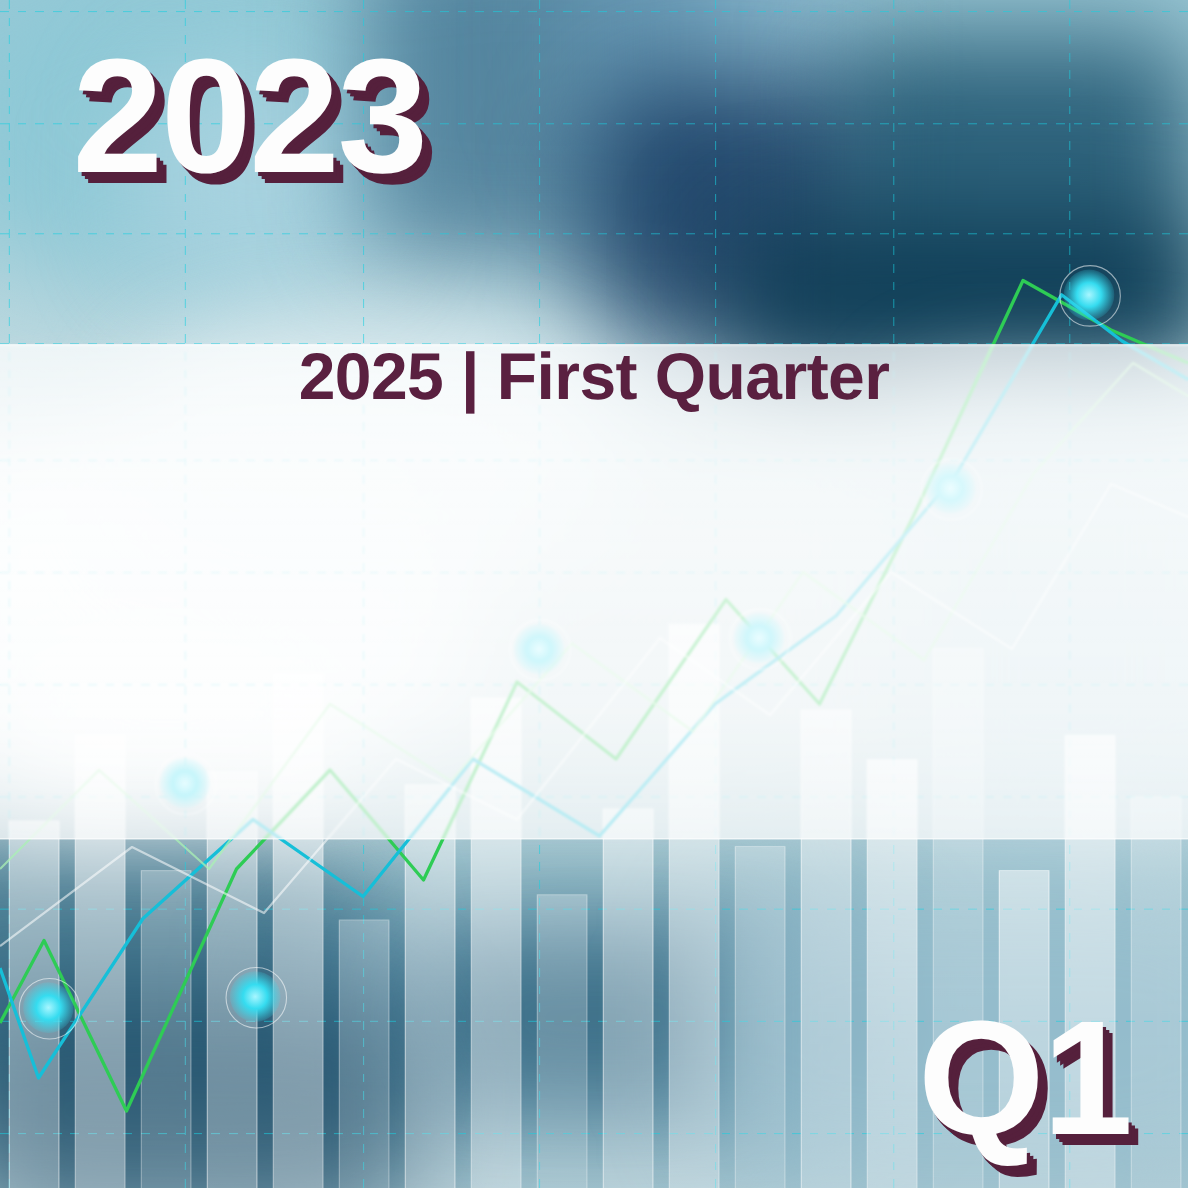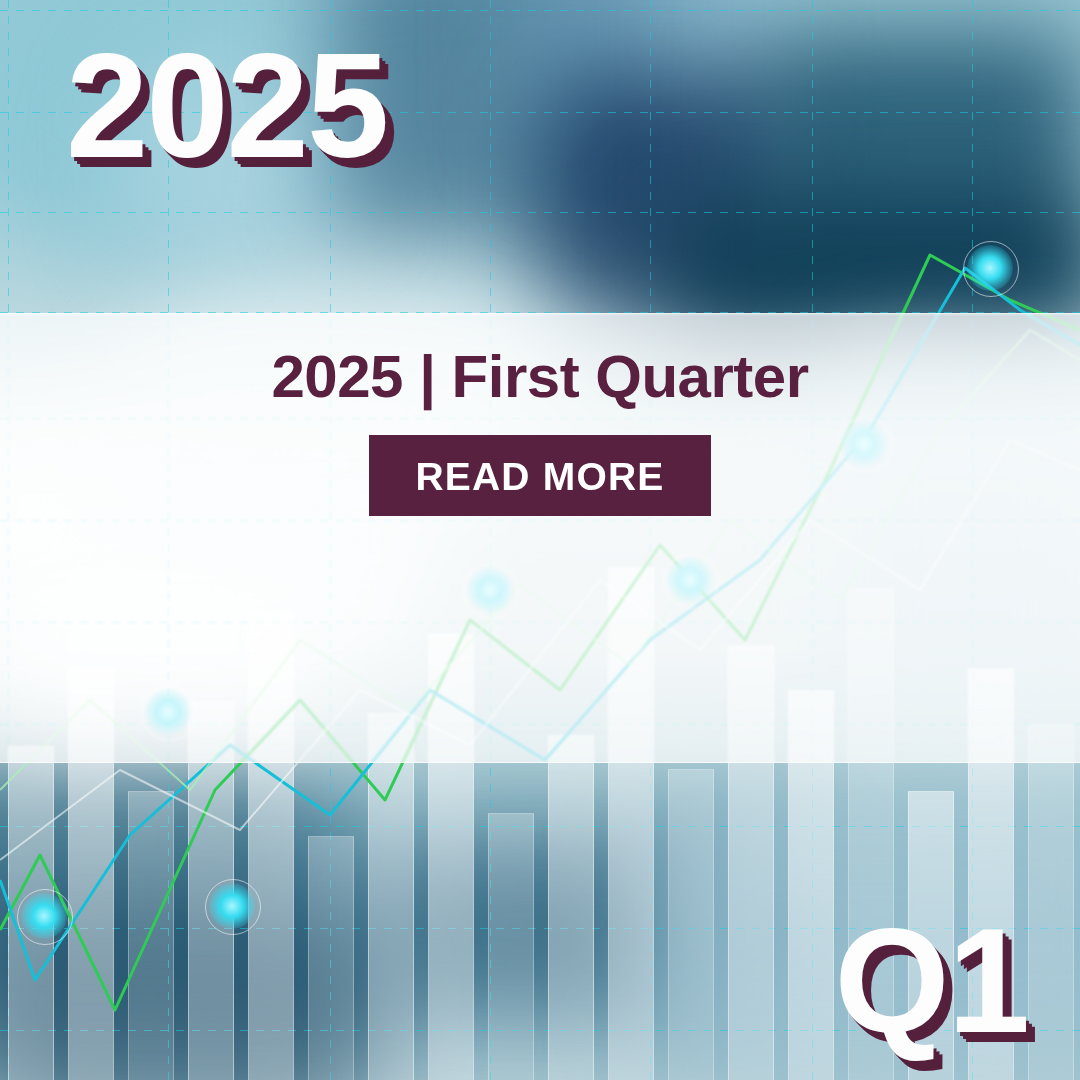--- a/index.html
+++ b/index.html
@@ -73,21 +73,20 @@
 
   .title{
     margin:0;
     font-family:"Liberation Sans Narrow","Liberation Sans",sans-serif;
     font-weight:700;
     font-size:60px;
     line-height:1;
     letter-spacing:-0.5px;
     color:#5a2040;
     text-align:center;
-    padding-top:34px;
   }
   .subtitle{
     margin:0;
     font-family:"Liberation Sans Narrow","Liberation Sans",sans-serif;
     font-weight:400;
     font-size:55px;
     line-height:1.42;
     color:#8a4a63;
     text-align:center;
     padding-top:14px;
@@ -213,24 +212,23 @@
       <div class="glowdot" style="left: 467px; top: 567px; width: 46px; height: 46px;"></div>
       <div class="glowring" style="left: 463px; top: 563px; width: 54px; height: 54px;"></div>
       <div class="glowdot" style="left: 667px; top: 557px; width: 46px; height: 46px;"></div>
       <div class="glowring" style="left: 663px; top: 553px; width: 54px; height: 54px;"></div>
       <div class="glowdot" style="left: 841px; top: 421px; width: 46px; height: 46px;"></div>
       <div class="glowring" style="left: 837px; top: 417px; width: 54px; height: 54px;"></div>
       <div class="glowdot" style="left: 145px; top: 689px; width: 46px; height: 46px;"></div>
       <div class="glowring" style="left: 141px; top: 685px; width: 54px; height: 54px;"></div>
     </div>
 
-  <div class="corner corner-year">2025</div>
+  <div class="corner corner-year">2023</div>
 
   <div class="panel-top-edge"></div>
   <div class="panel">
     <h1 class="title">2025 | First Quarter</h1>
-    <button class="cta">READ MORE</button>
   </div>
   <div class="panel-bot-edge"></div>
 
   <div class="corner corner-q">Q1</div>
 
 </div>
 
 </body></html>

